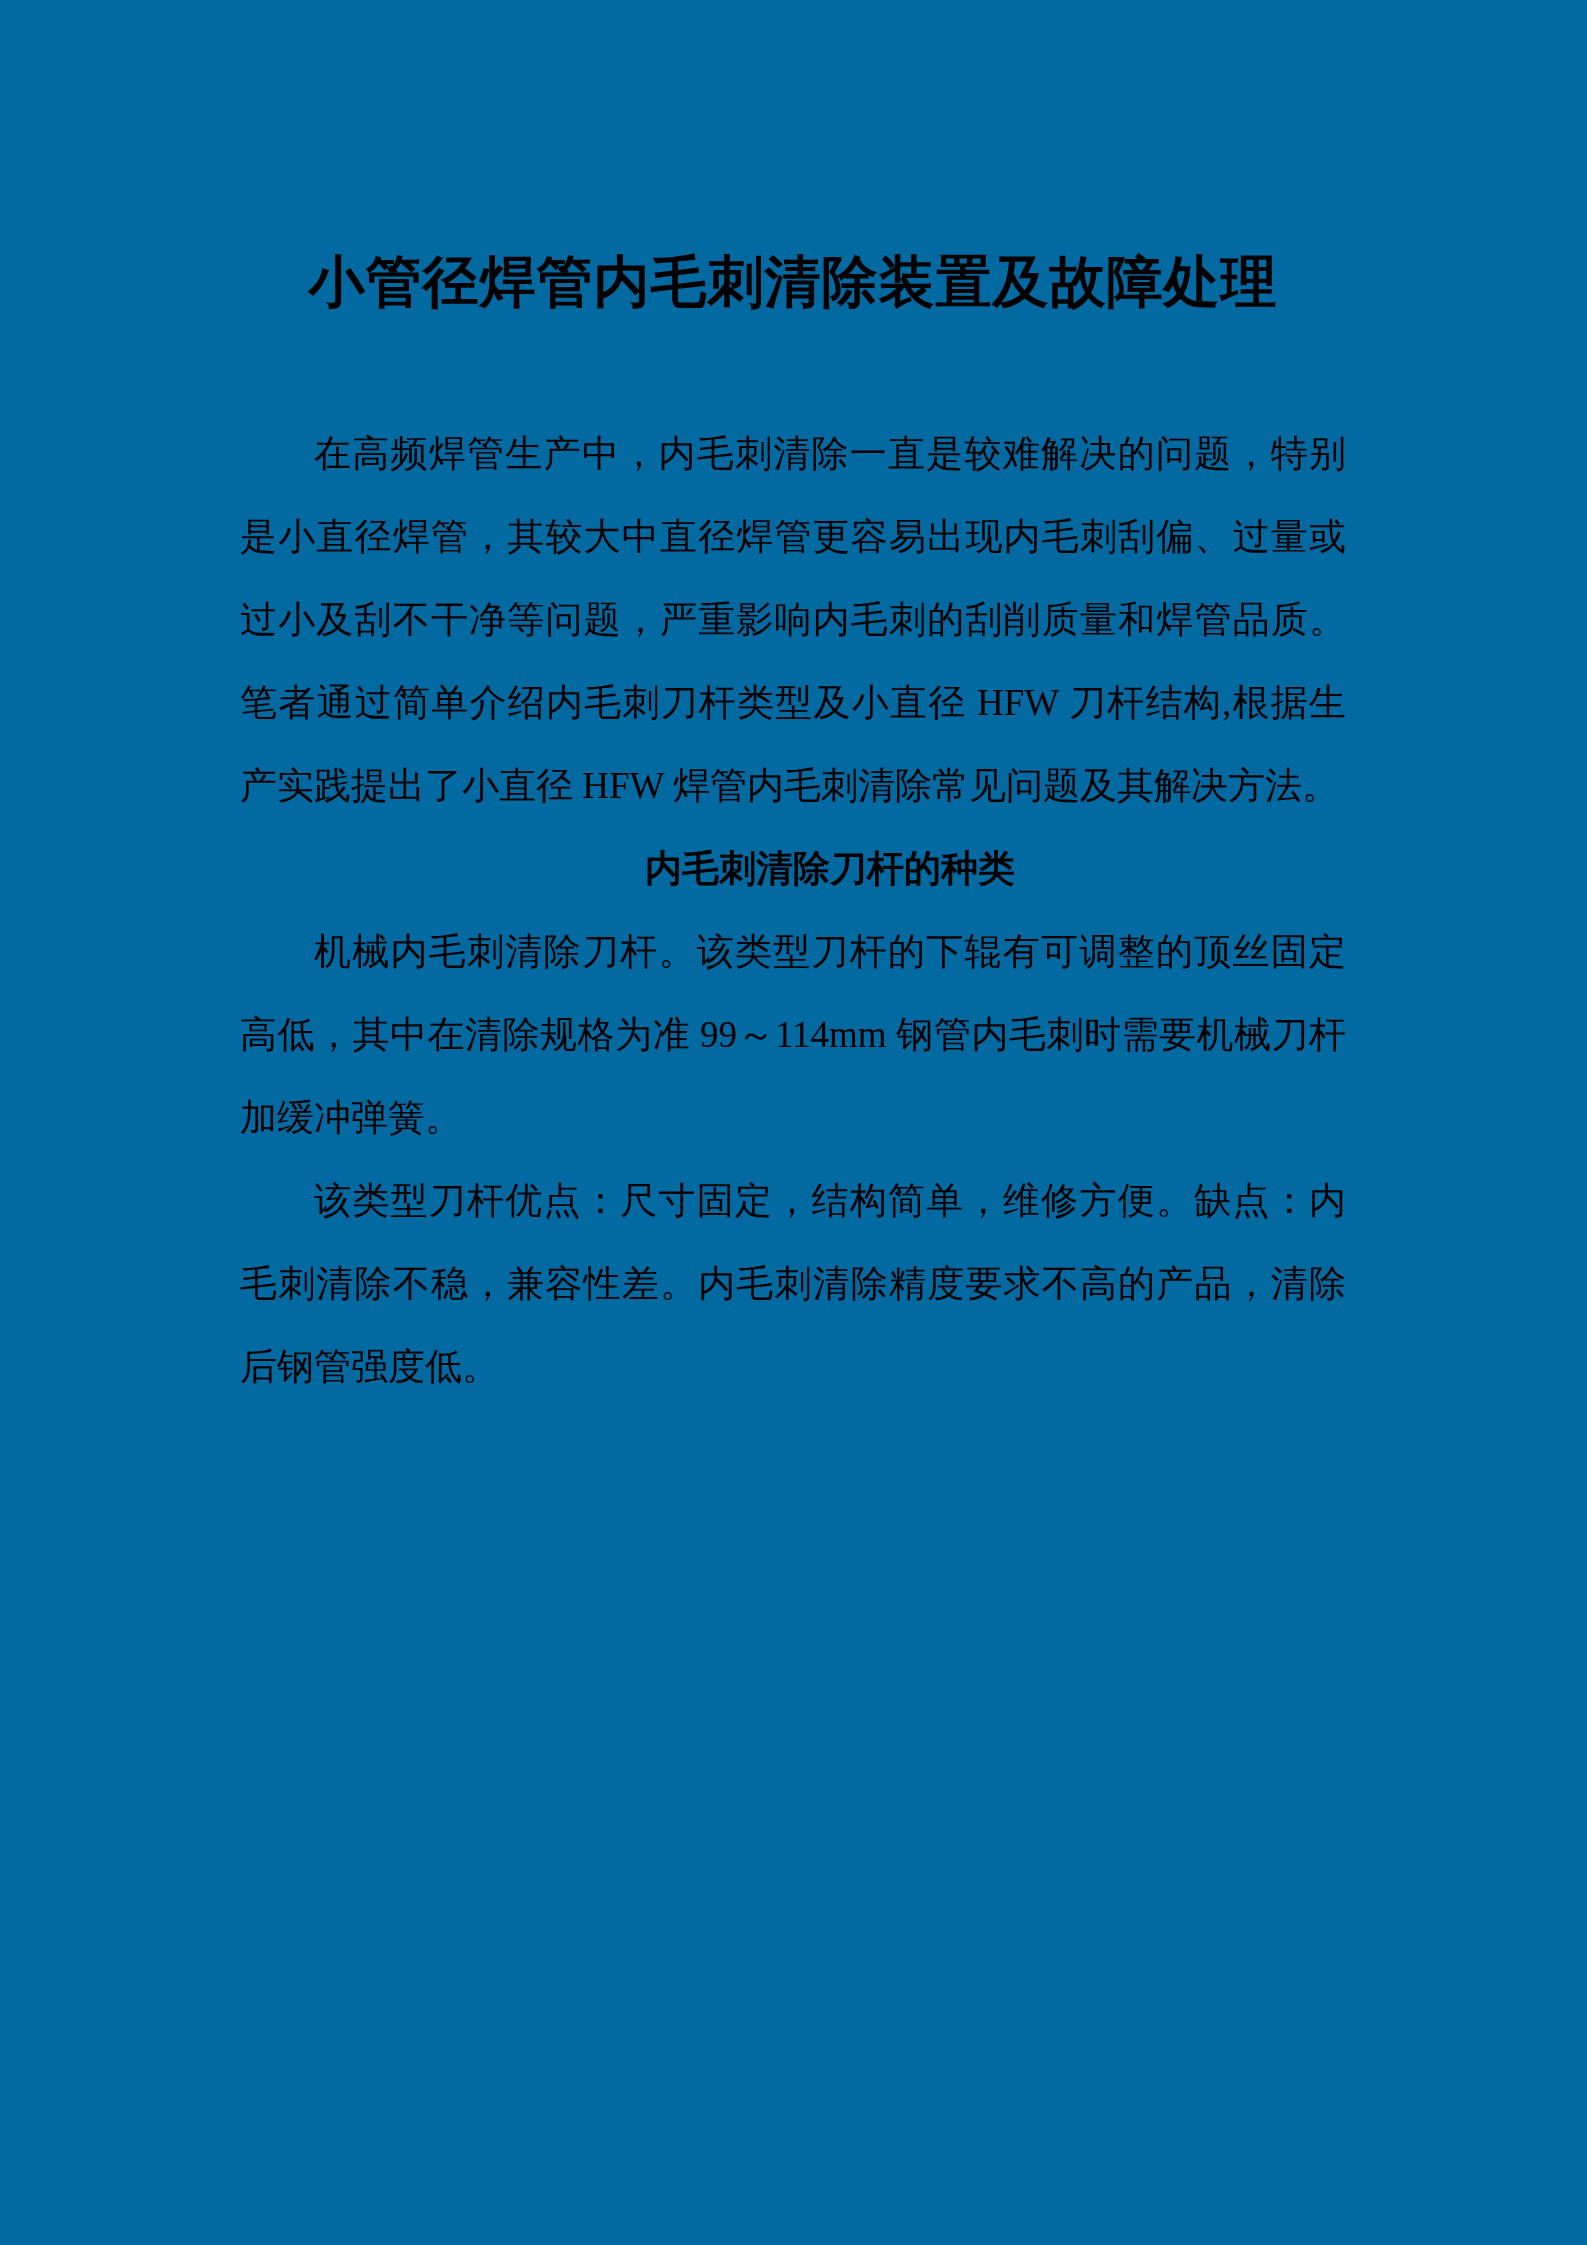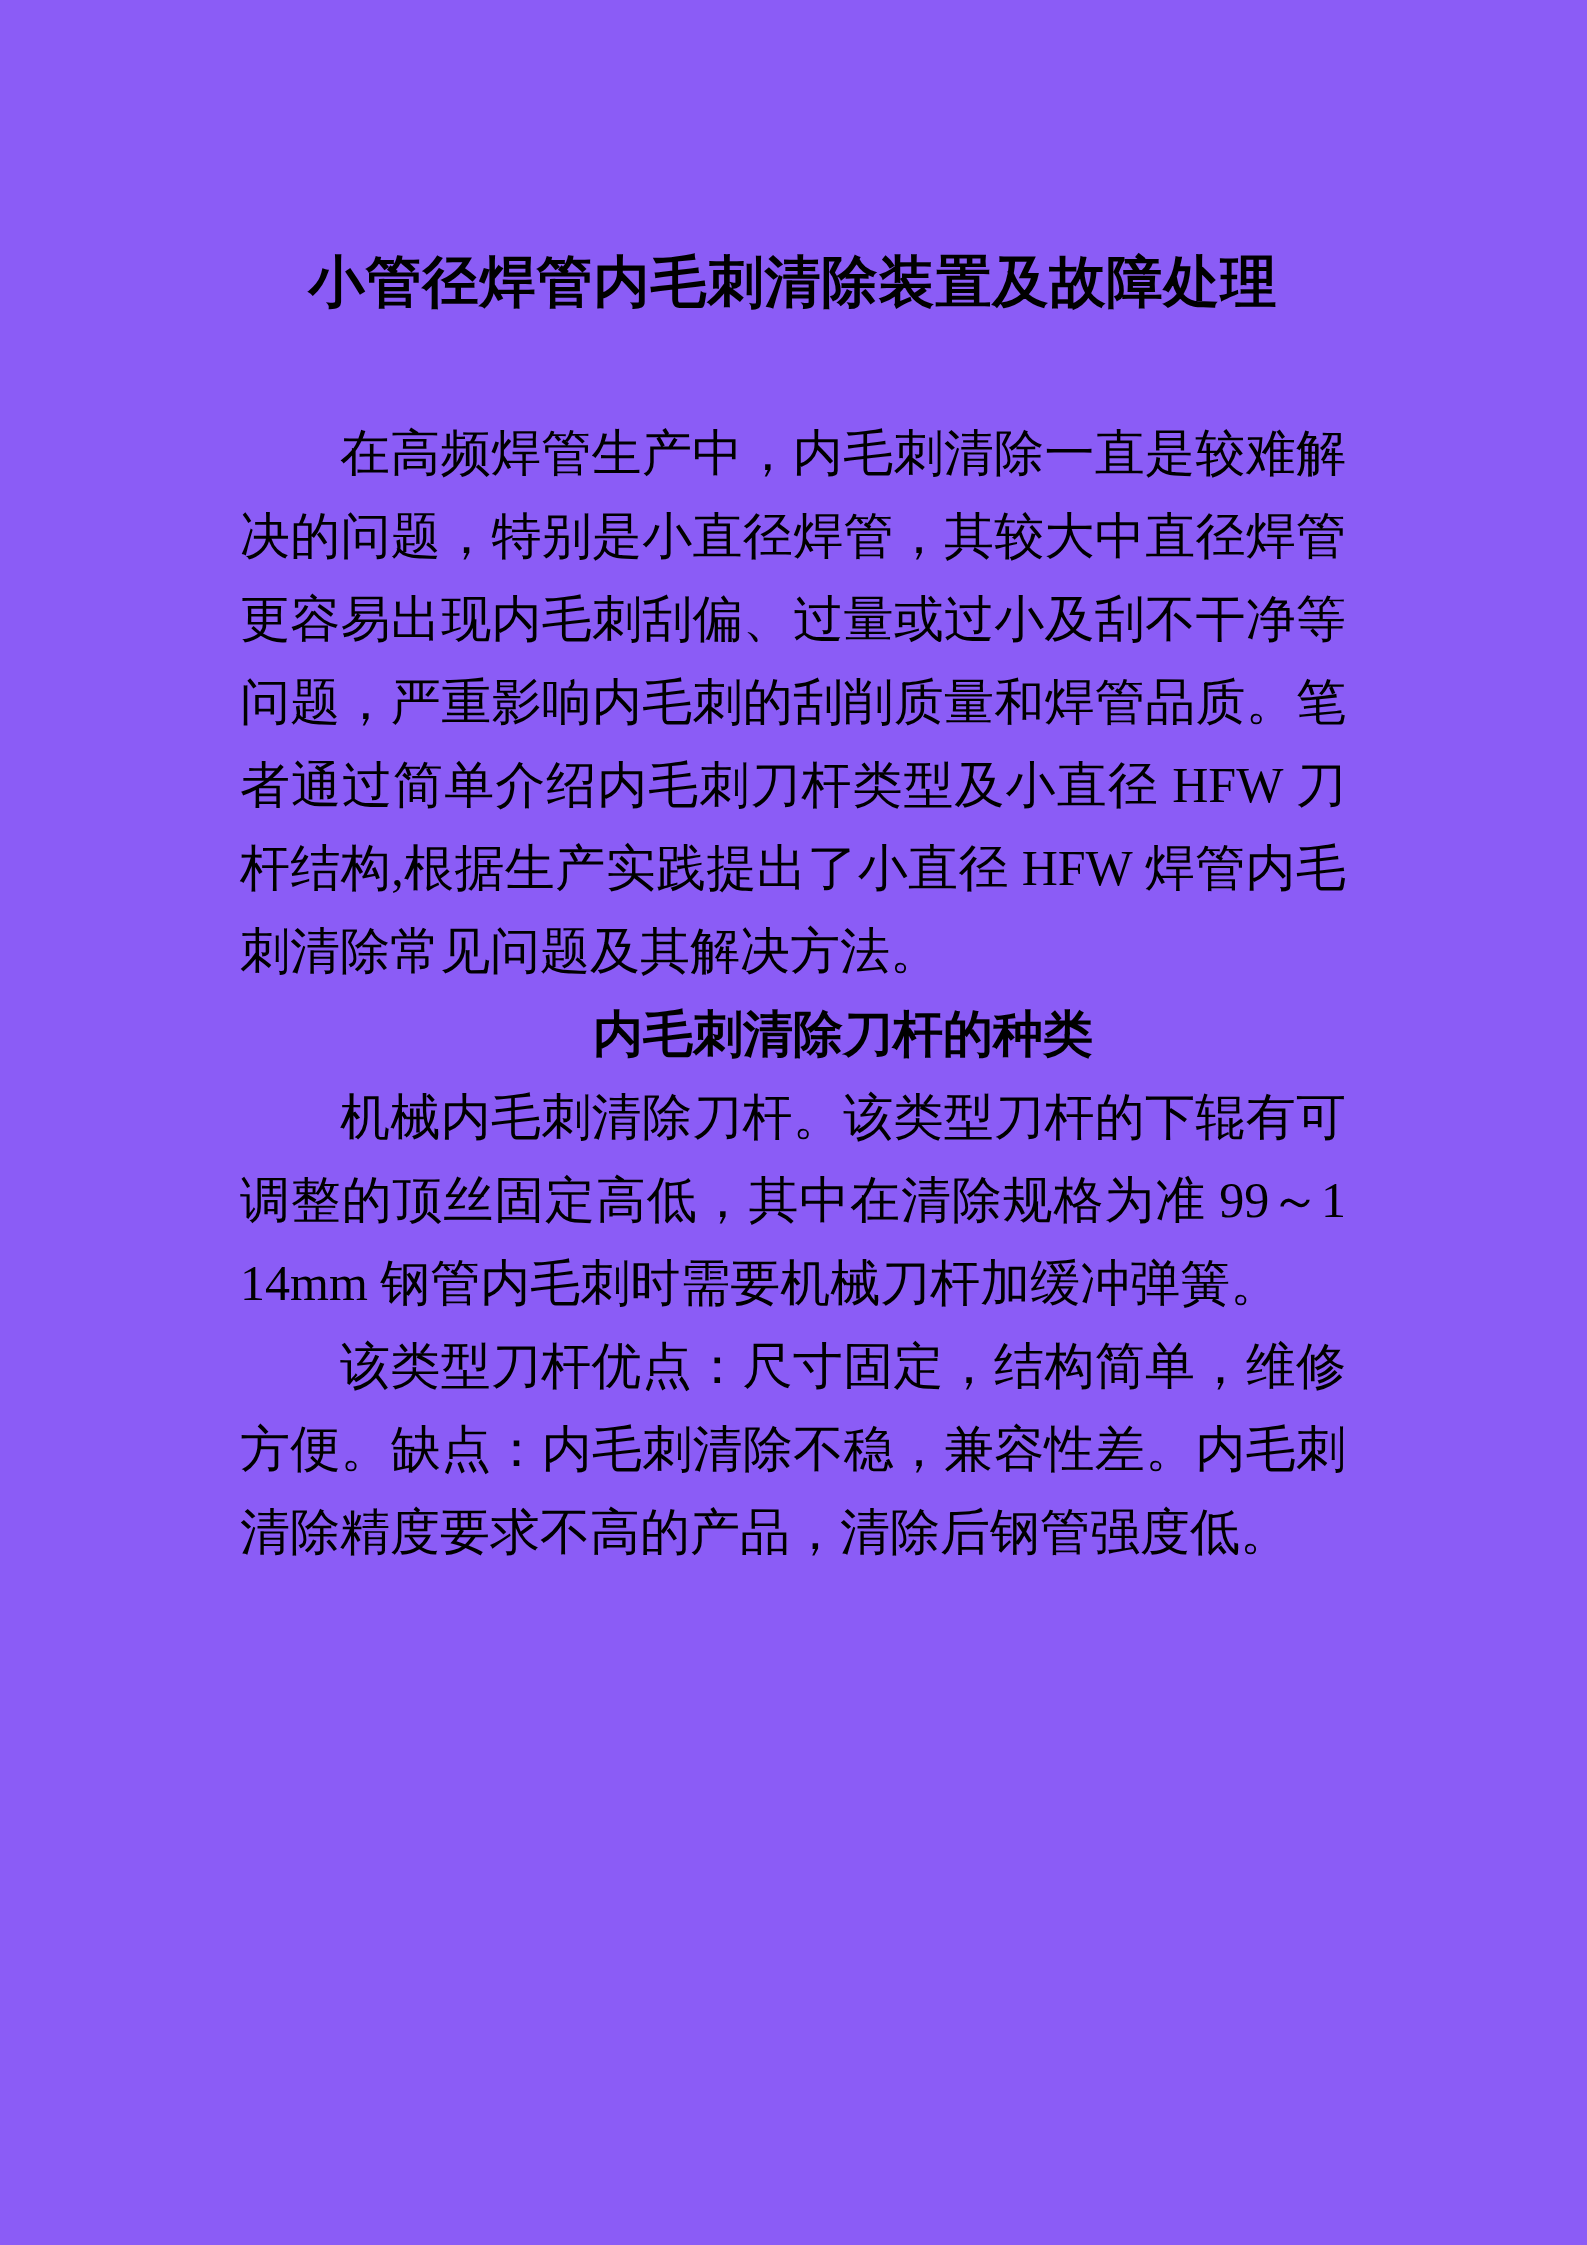--- a/index.html
+++ b/index.html
@@ -5,42 +5,42 @@
   html, body {
     margin: 0;
     padding: 0;
     background: #e8e8e8;
   }
   .page {
     position: relative;
     width: 1587px;
     height: 2245px;
     margin: 0 auto;
-    background: #8b5cf6;
+    background: #0369a1;
     color: #000000;
     overflow: hidden;
     font-family: "Liberation Serif", "DejaVu Serif", serif;
   }
   .content {
     position: absolute;
     left: 240px;
     top: 250px;
     width: 1106px;
   }
   .doc-title {
     font-size: 56px;
     font-weight: 700;
     line-height: 64px;
     text-align: center;
     letter-spacing: 1px;
     margin: 0 0 98px 0;
     white-space: nowrap;
   }
   .para {
-    font-size: 50px;
+    font-size: 37px;
     line-height: 83px;
     text-align: justify;
     text-justify: inter-character;
     text-indent: 2em;
     margin: 0;
     word-break: break-all;
   }
   .para.heading {
     font-weight: 700;
     text-align: center;

